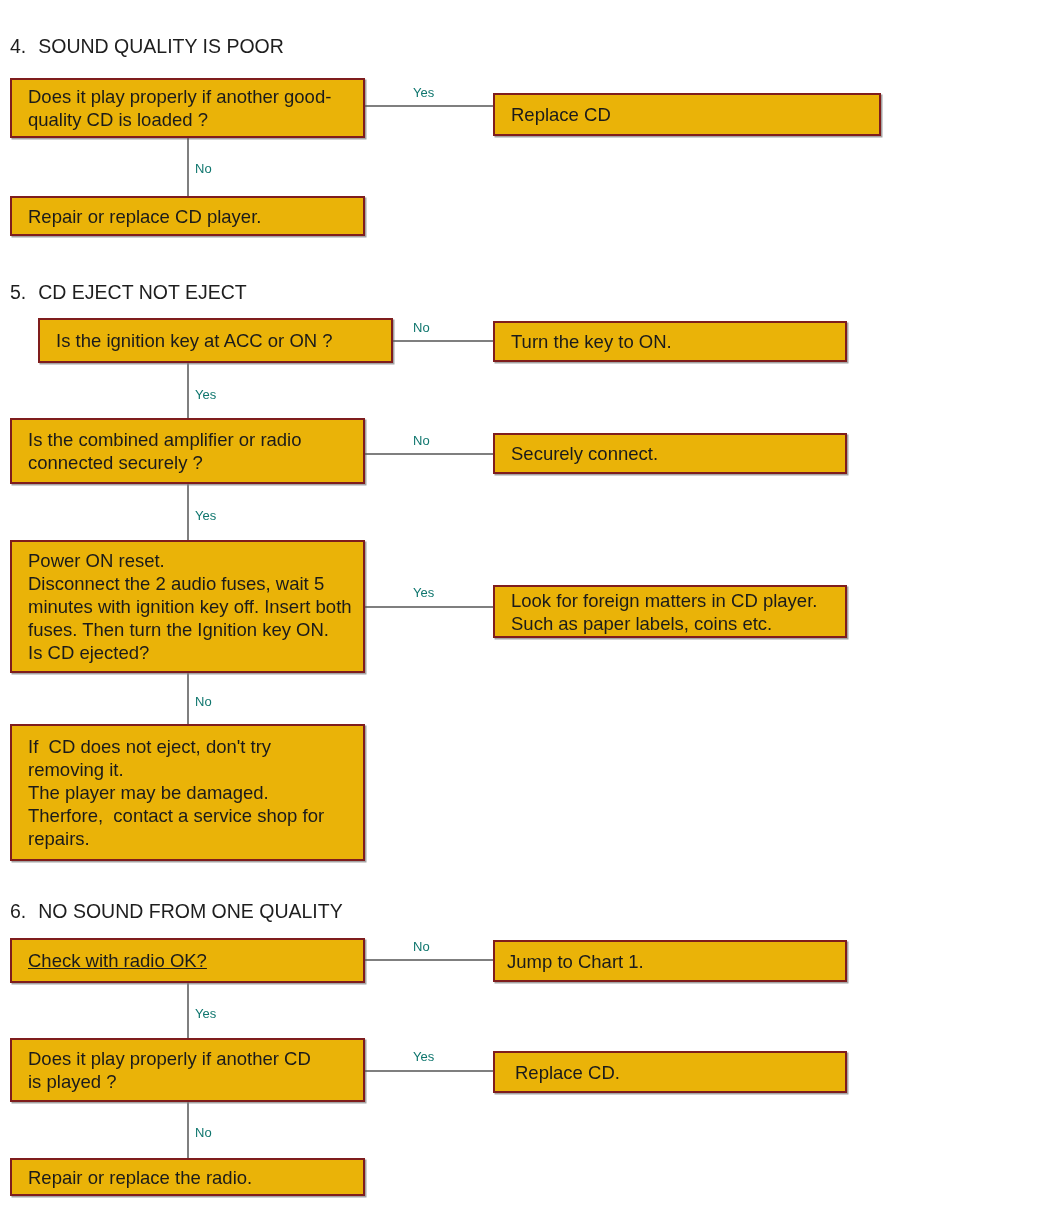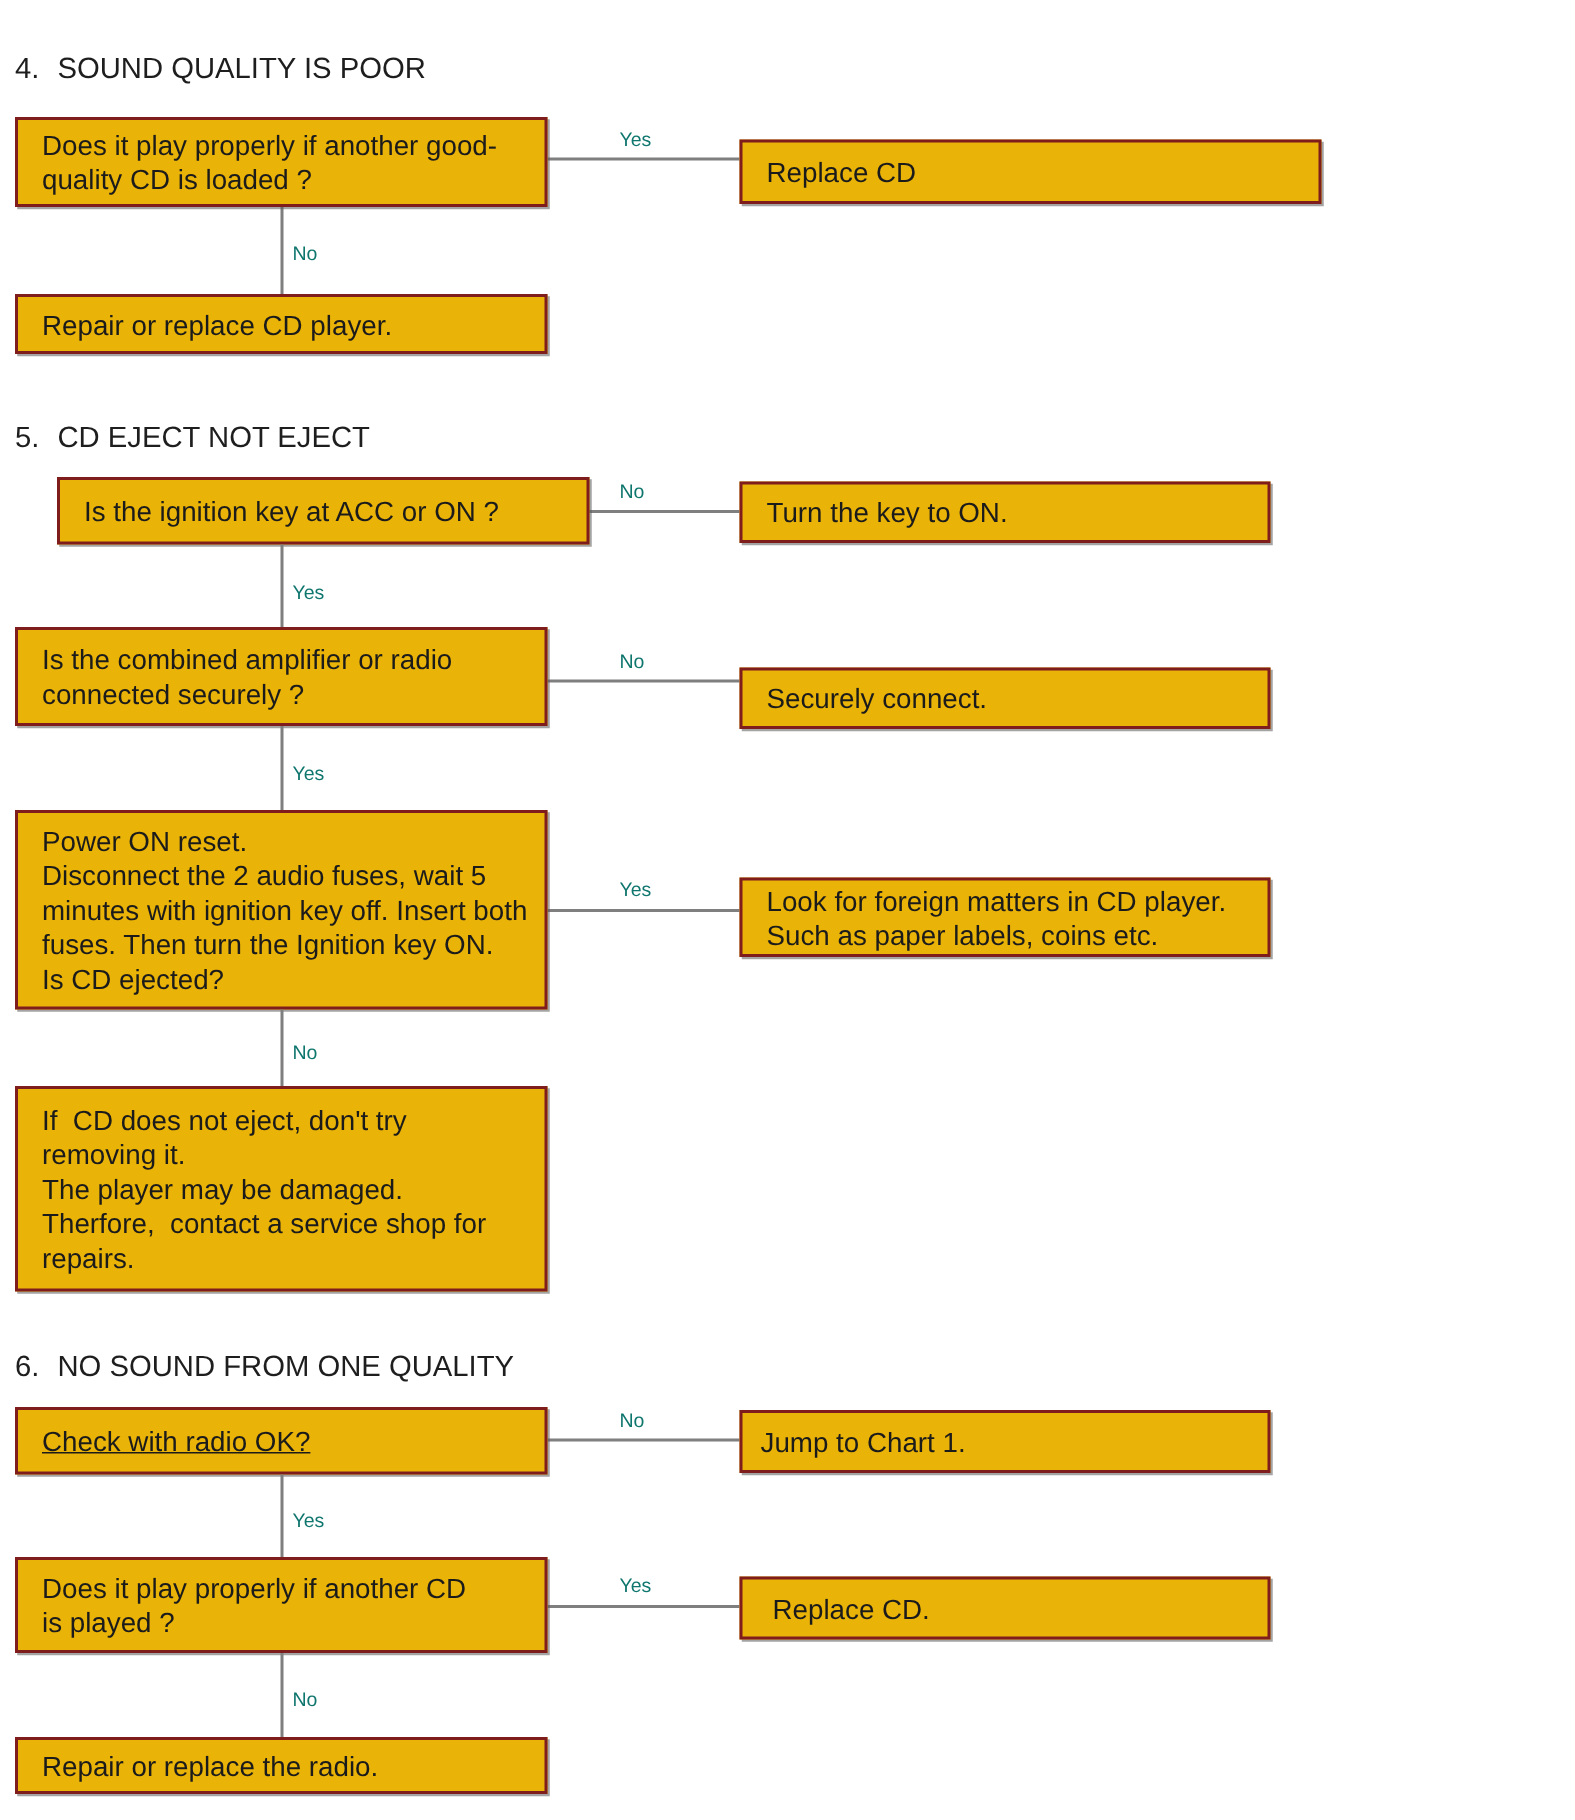--- a/index.html
+++ b/index.html
@@ -89,21 +89,21 @@
     <div class="flow-label" style="left:413px; top:317px;">No</div>
     <div class="flow-box" style="left:10px; top:318px; width:355px; height:45px;margin-left:28px;">Is the ignition key at ACC or ON ?</div>
     <div class="flow-box" style="left:493px; top:321px; width:354px; height:41px;">Turn the key to ON.</div>
     <div class="connector-v" style="left:187px; top:363px; height:55px;"></div>
     <div class="flow-label" style="left:195px; top:384px;">Yes</div>
 
     <div class="connector-h" style="left:365px; top:453px; width:128px;"></div>
     <div class="flow-label" style="left:413px; top:430px;">No</div>
     <div class="flow-box" style="left:10px; top:418px; width:355px; height:66px;">Is the combined amplifier or radio
 connected securely ?</div>
-    <div class="flow-box" style="left:493px; top:433px; width:354px; height:41px;margin-top:12px;">Securely connect.</div>
+    <div class="flow-box" style="left:493px; top:433px; width:354px; height:41px;">Securely connect.</div>
     <div class="connector-v" style="left:187px; top:484px; height:56px;"></div>
     <div class="flow-label" style="left:195px; top:505px;">Yes</div>
 
     <div class="connector-h" style="left:365px; top:606px; width:128px;"></div>
     <div class="flow-label" style="left:413px; top:582px;">Yes</div>
     <div class="flow-box" style="left:10px; top:540px; width:355px; height:133px;">Power ON reset.
 Disconnect the 2 audio fuses, wait 5
 minutes with ignition key off. Insert both
 fuses. Then turn the Ignition key ON.
 Is CD ejected?</div>

